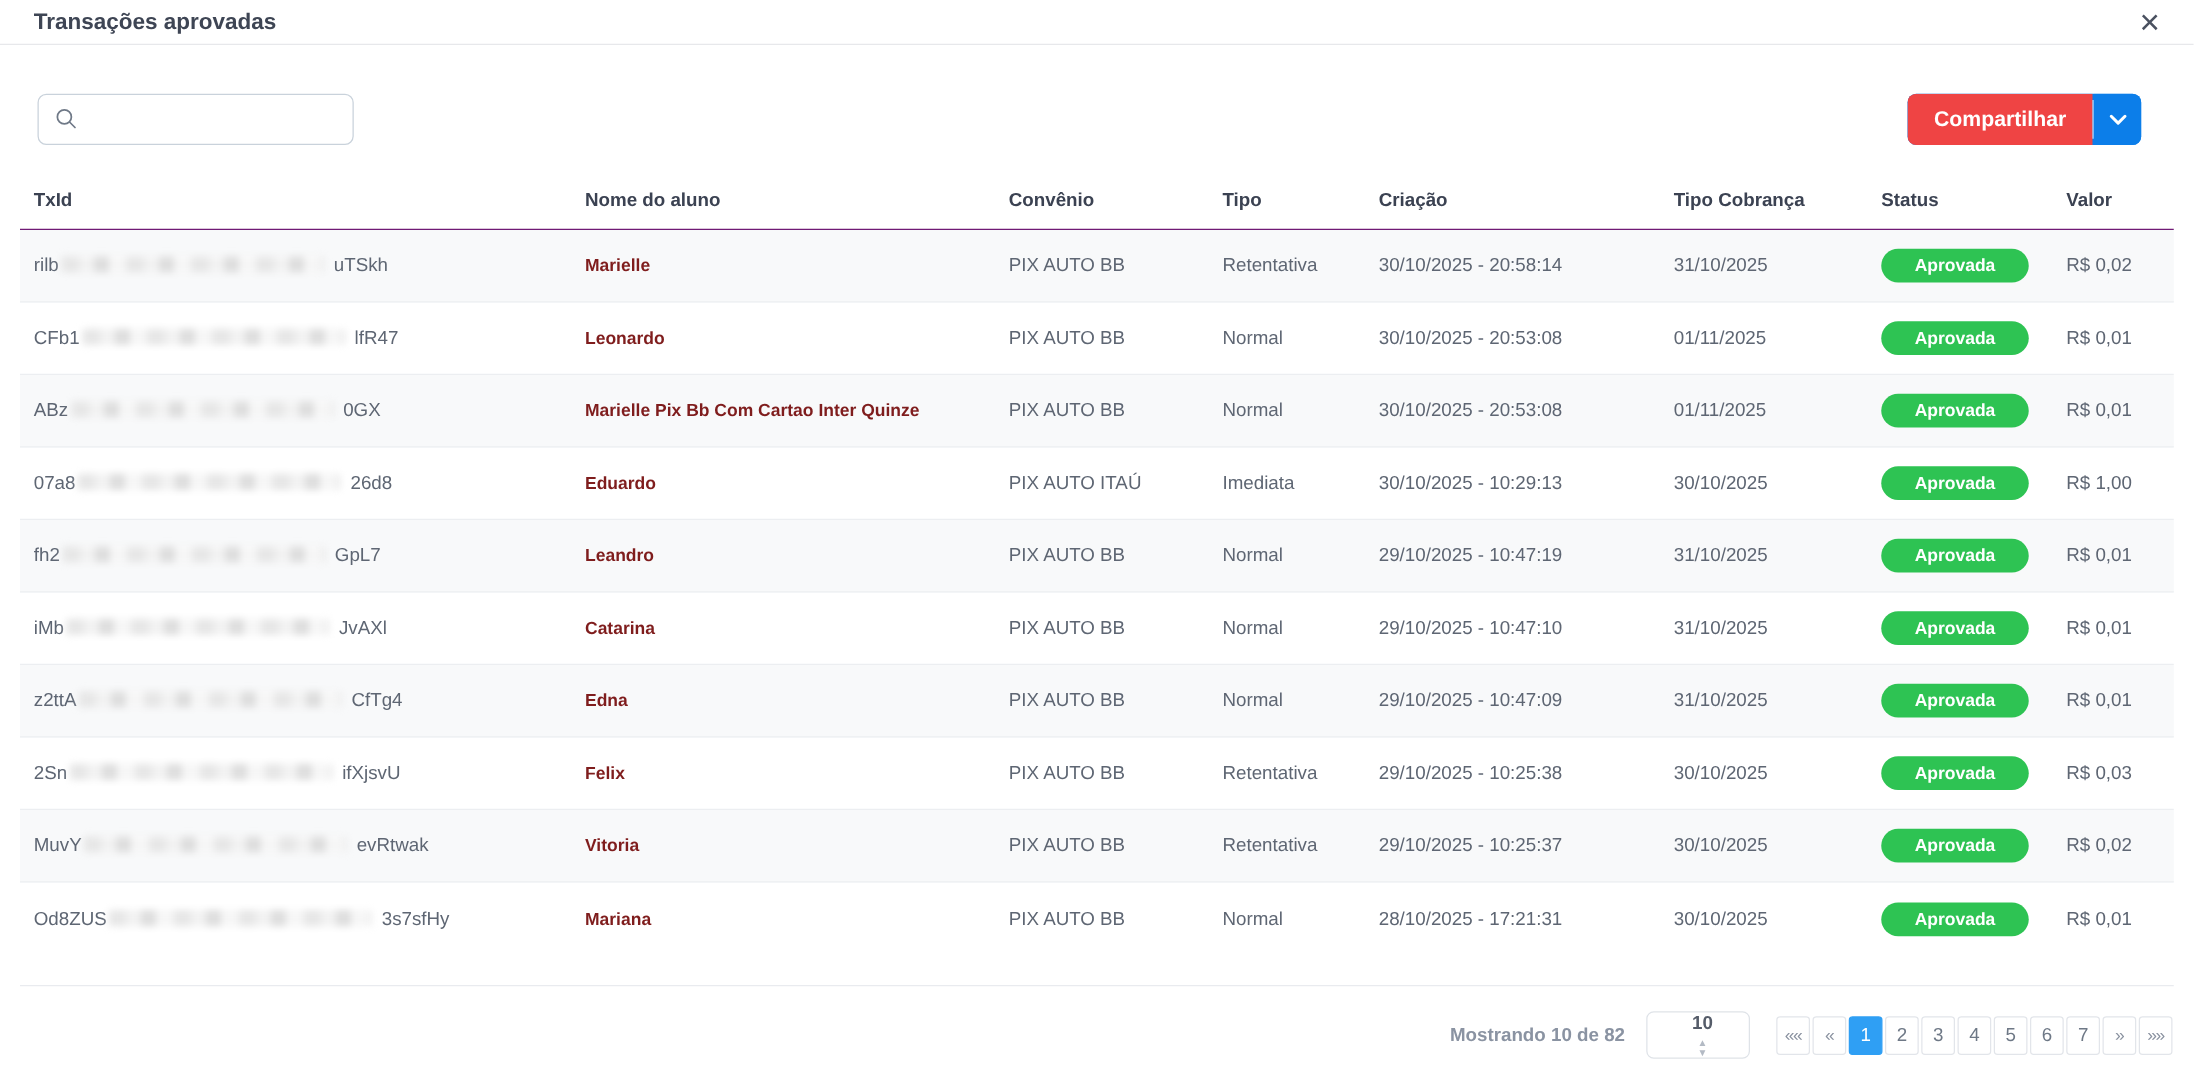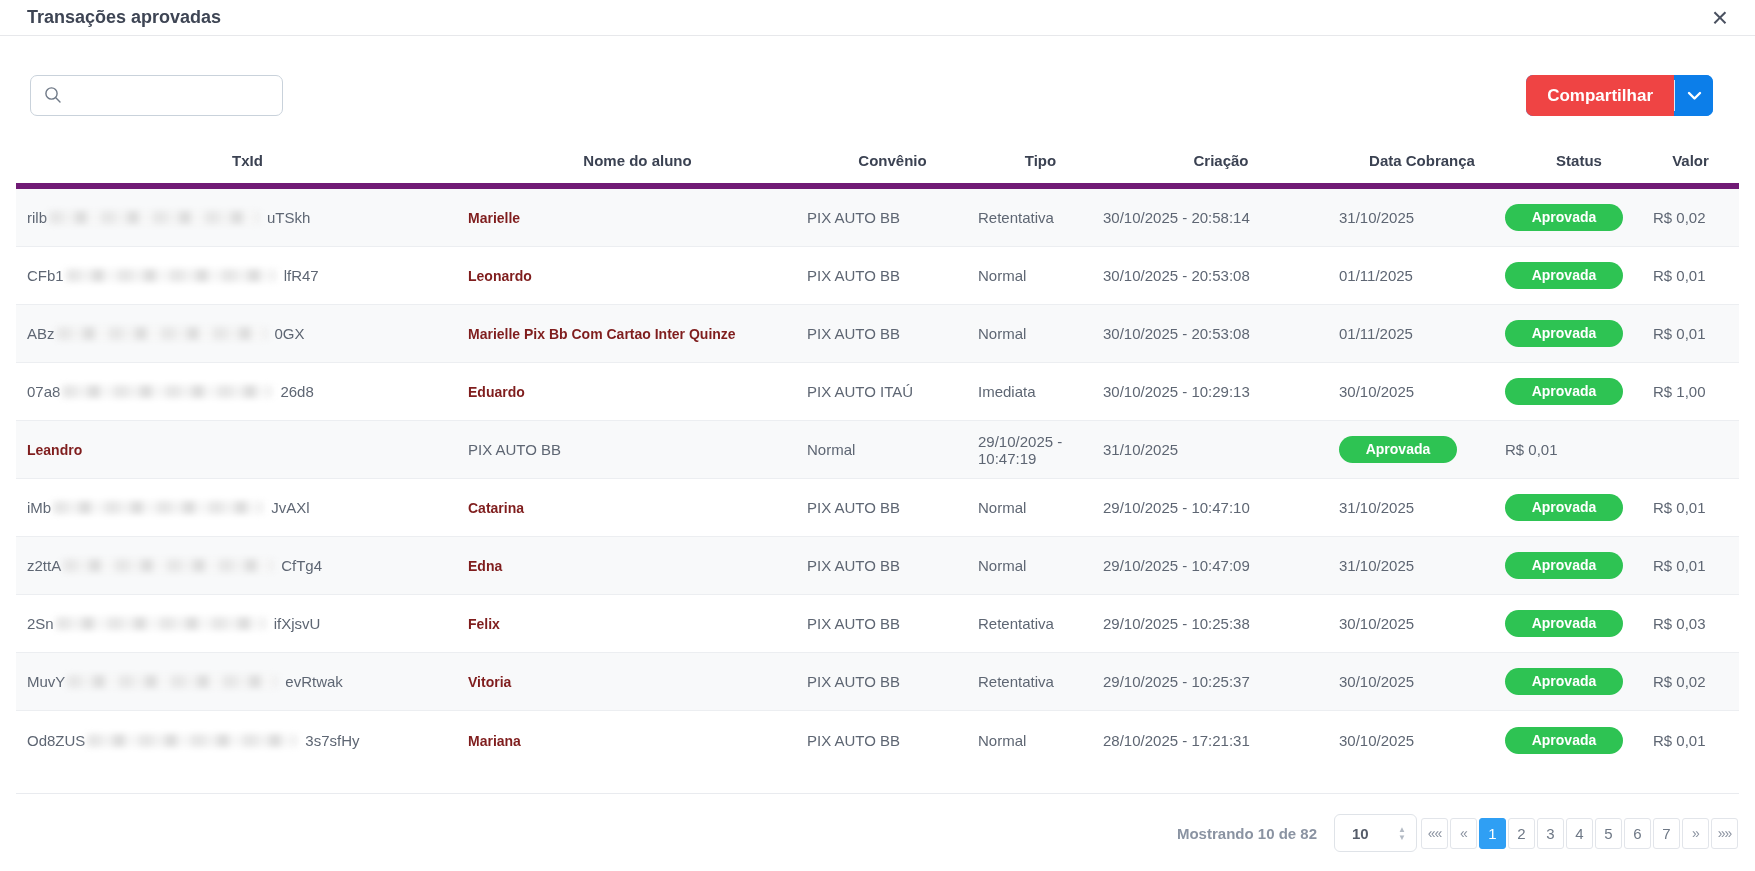--- a/index.html
+++ b/index.html
@@ -26,40 +26,40 @@
                 padding: 0 21px; cursor: pointer; font-family: "Liberation Sans", sans-serif; }
   .share-divider { width: 1px; background: rgba(255,255,255,.85); margin: 5px 0; }
   .share-caret { background: #0c7ee9; border: none; width: 38px; cursor: pointer;
                  display: flex; align-items: center; justify-content: center; }
 
   
   .table { margin: 30px 16px 0 16px; }
   .thead, .trow { display: grid;
      grid-template-columns: 441px 339px 171px 125px 236px 166px 148px 1fr;
      align-items: center; padding: 0 11px; }
-  .thead { padding-top: 6px; padding-bottom: 14px; border-bottom: 6px solid #701a75; text-align: center; }
+  .thead { padding-top: 6px; padding-bottom: 14px; border-bottom: 1px solid #701a75; }
   .th { font-size: 15px; font-weight: 600; color: #3b4252; }
   .trow { height: 58px; border-bottom: 1px solid #eceef1; font-size: 15px; color: #5e6673; }
   .trow:nth-child(odd) { background: #f8f9fa; }
   .trow:last-child { border-bottom: none; }
   .tbody { border-bottom: 1px solid #e9ebef; padding-bottom: 24px; }
   .blur { display: inline-block; width: 210px; height: 13px; border-radius: 2px;
           vertical-align: -1px; margin: 0 8px 0 2px; filter: blur(3px);
           background: repeating-linear-gradient(90deg,
             #e7e7e7 0 14px, #f2f2f2 14px 26px, #dedede 26px 38px, #f6f6f6 38px 52px); }
   .aluno-link { color: #7f1d1d; font-weight: 700; font-size: 14px; text-decoration: none; cursor: pointer; margin-top: 42px; }
   .badge { display: inline-block; width: 118px; height: 27px; line-height: 27px; text-align: center;
            background: #2ec353; color: #fff; border-radius: 14px; font-size: 14px; font-weight: 700; }
 
   
   .pg-footer { margin: 20px 17px 0 16px; display: flex; align-items: center; justify-content: flex-end; }
   .showing { font-size: 15px; font-weight: 600; color: #8a93a2; margin-right: 17px; }
   .page-size { width: 83px; height: 38px; border: 1px solid #dfe3e8; border-radius: 6px;
-               display: flex; align-items: center; padding: 0 10px 0 17px; margin-right: 4px;
-               background: #fff; cursor: pointer; }
+               display: flex; align-items: center; padding: 0 10px 0 17px; margin-right: 21px;
+               background: #fff; cursor: pointer; flex-direction: column; }
   .page-size-value { font-size: 15px; font-weight: 600; color: #555c69; flex: 1; }
   .spin { display: flex; flex-direction: column; gap: 1px; color: #b3bac4; font-size: 8px; line-height: 7px; }
   .pager { display: flex; gap: 2px; }
   .page-btn { min-width: 27px; height: 31px; border: 1px solid #e2e5ea; border-radius: 3px;
               background: #fff; color: #6e7886; font-size: 15px; cursor: pointer;
               display: flex; align-items: center; justify-content: center;
               font-family: "Liberation Sans", sans-serif; }
   .page-btn.nav { color: #8a92a0; font-size: 14px; letter-spacing: -1px; }
   .page-btn.active { background: #2f9ff4; border-color: #2f9ff4; color: #fff; }
 </style>
@@ -90,21 +90,21 @@
   </div>
 </div>
 
 <div class="table">
   <div class="thead">
     <div class="th">TxId</div>
     <div class="th">Nome do aluno</div>
     <div class="th">Convênio</div>
     <div class="th">Tipo</div>
     <div class="th">Criação</div>
-    <div class="th">Data Cobrança</div>
+    <div class="th">Tipo Cobrança</div>
     <div class="th">Status</div>
     <div class="th">Valor</div>
   </div>
   <div class="tbody" id="tbody">
   <div class="trow">
     <div class="cell"><span>rilb</span><span class="blur"></span><span>uTSkh</span></div>
     <div class="cell"><a class="aluno-link">Marielle</a></div>
     <div class="cell">PIX AUTO BB</div>
     <div class="cell">Retentativa</div>
     <div class="cell">30/10/2025 - 20:58:14</div>
@@ -140,20 +140,21 @@
     <div class="cell"><a class="aluno-link">Eduardo</a></div>
     <div class="cell">PIX AUTO ITAÚ</div>
     <div class="cell">Imediata</div>
     <div class="cell">30/10/2025 - 10:29:13</div>
     <div class="cell">30/10/2025</div>
     <div class="cell"><span class="badge">Aprovada</span></div>
     <div class="cell">R$ 1,00</div>
   </div>
 
   <div class="trow">
+    <div class="cell"><span>fh2</span><span class="blur"></span><span>GpL7</span></div>
     <div class="cell"><a class="aluno-link">Leandro</a></div>
     <div class="cell">PIX AUTO BB</div>
     <div class="cell">Normal</div>
     <div class="cell">29/10/2025 - 10:47:19</div>
     <div class="cell">31/10/2025</div>
     <div class="cell"><span class="badge">Aprovada</span></div>
     <div class="cell">R$ 0,01</div>
   </div>
 
   <div class="trow">

